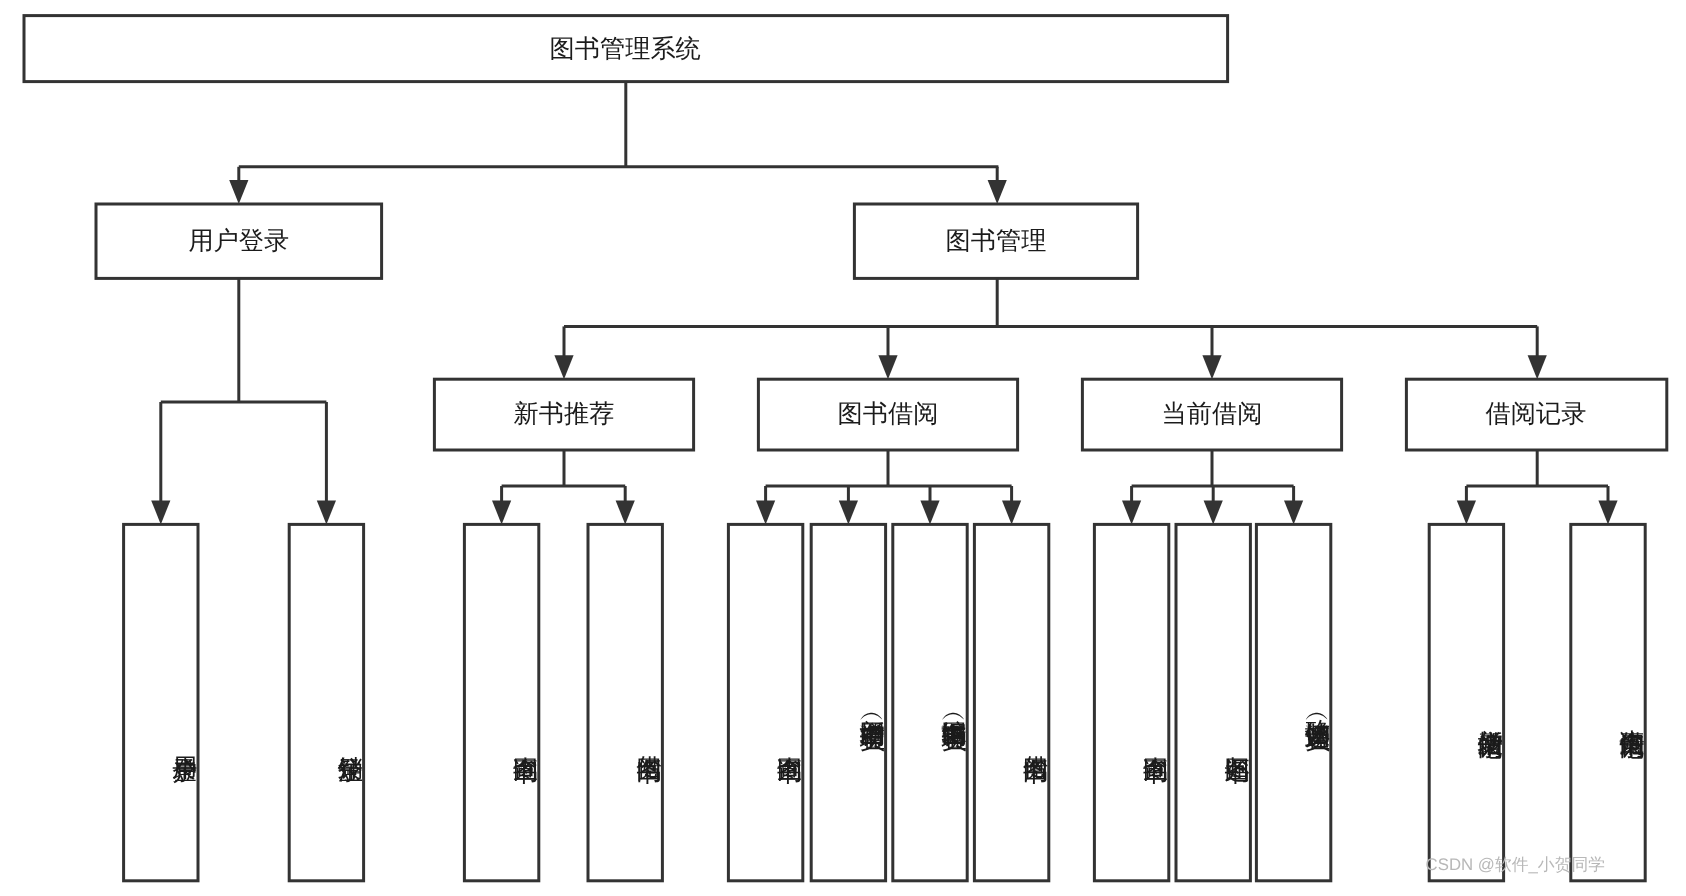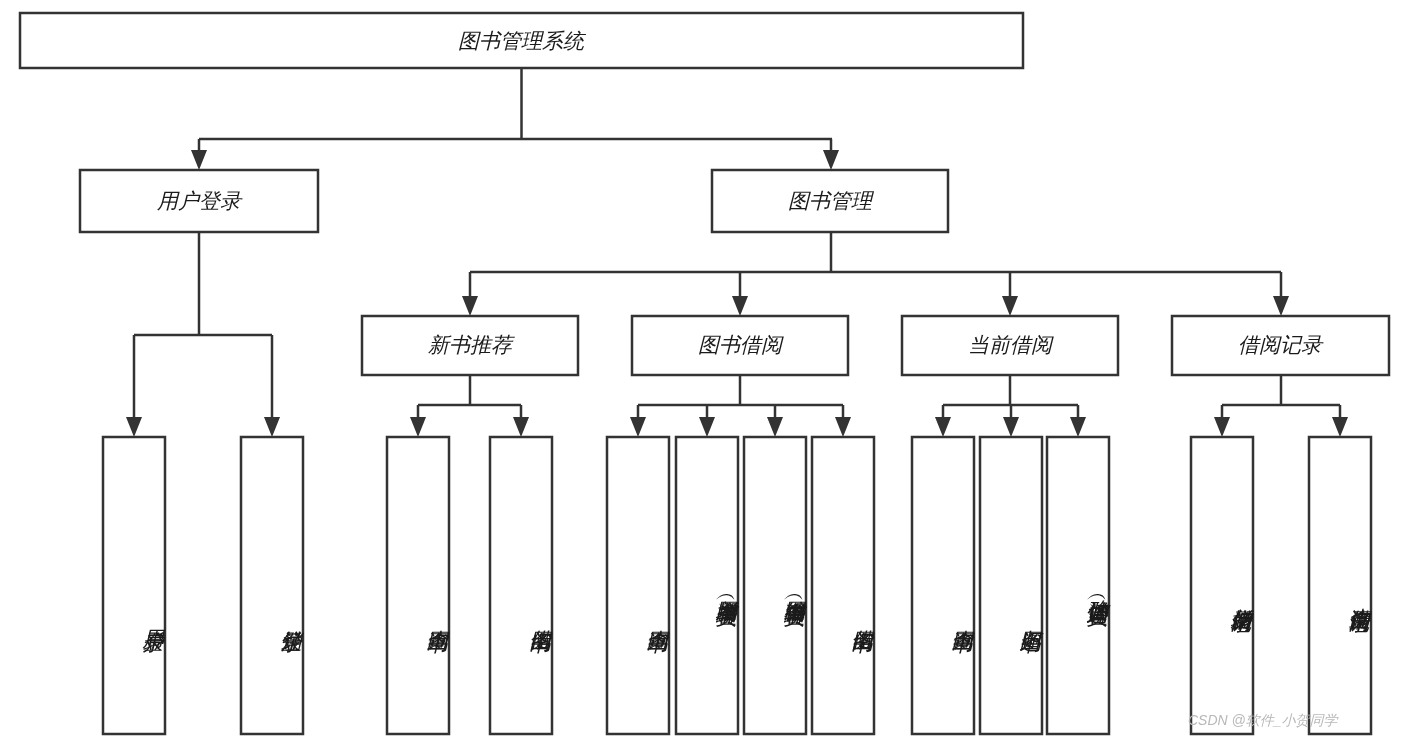--- a/index.html
+++ b/index.html
@@ -11,21 +11,20 @@
     width: 1405px;
     height: 747px;
     font-family: "Liberation Sans", "DejaVu Sans", sans-serif;
     overflow: hidden;
   }
   #diagram-root {
     position: relative;
     width: 1405px;
     height: 747px;
     background: #ffffff;
-    font-style: italic;
   }
   svg#diagram-svg {
     position: absolute;
     left: 0;
     top: 0;
     width: 1405px;
     height: 747px;
   }
   .node-rect {
     fill: #ffffff;

